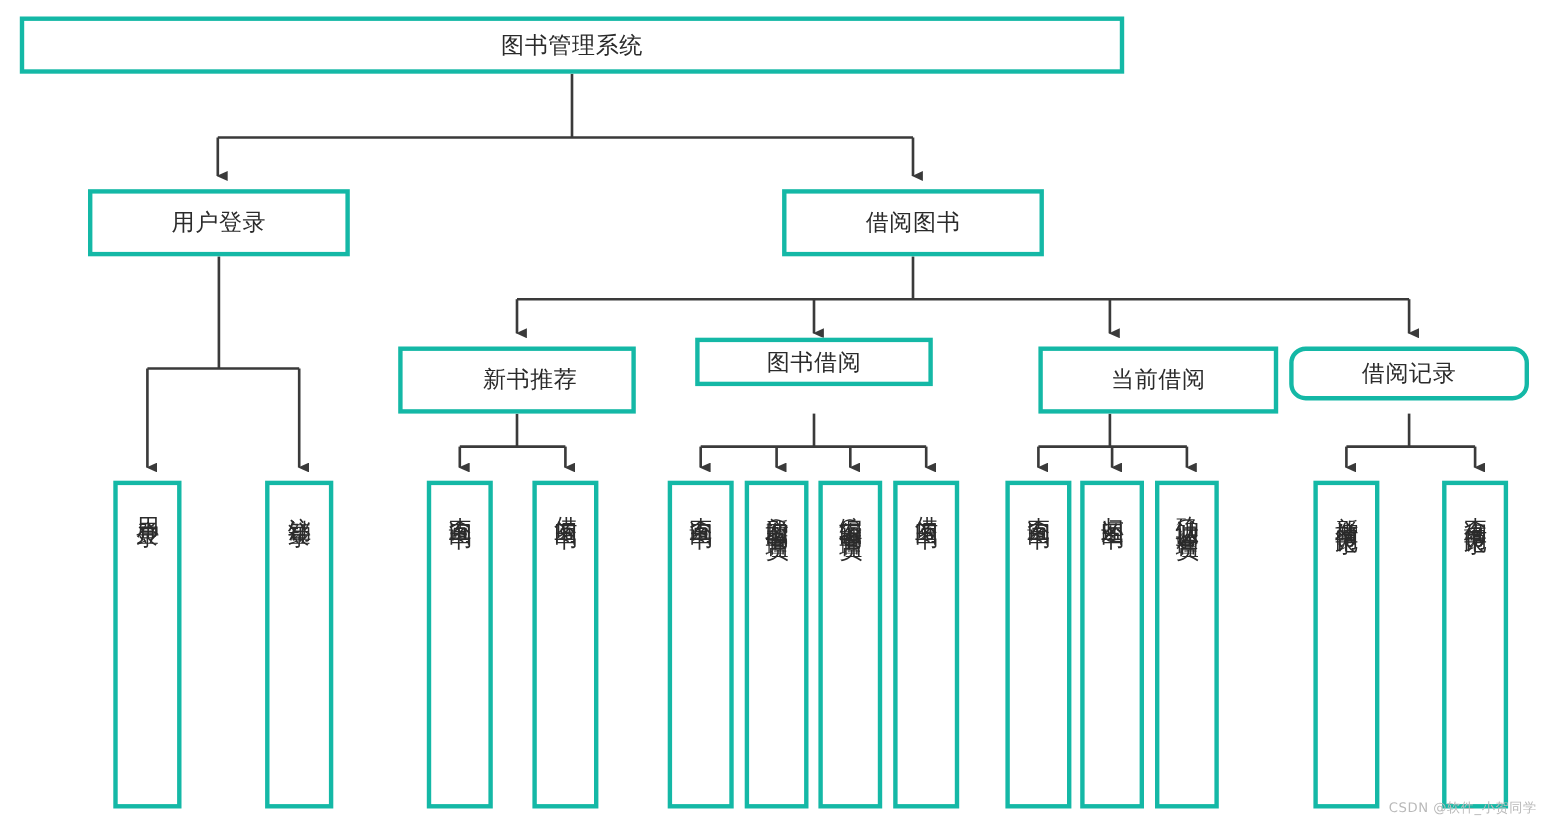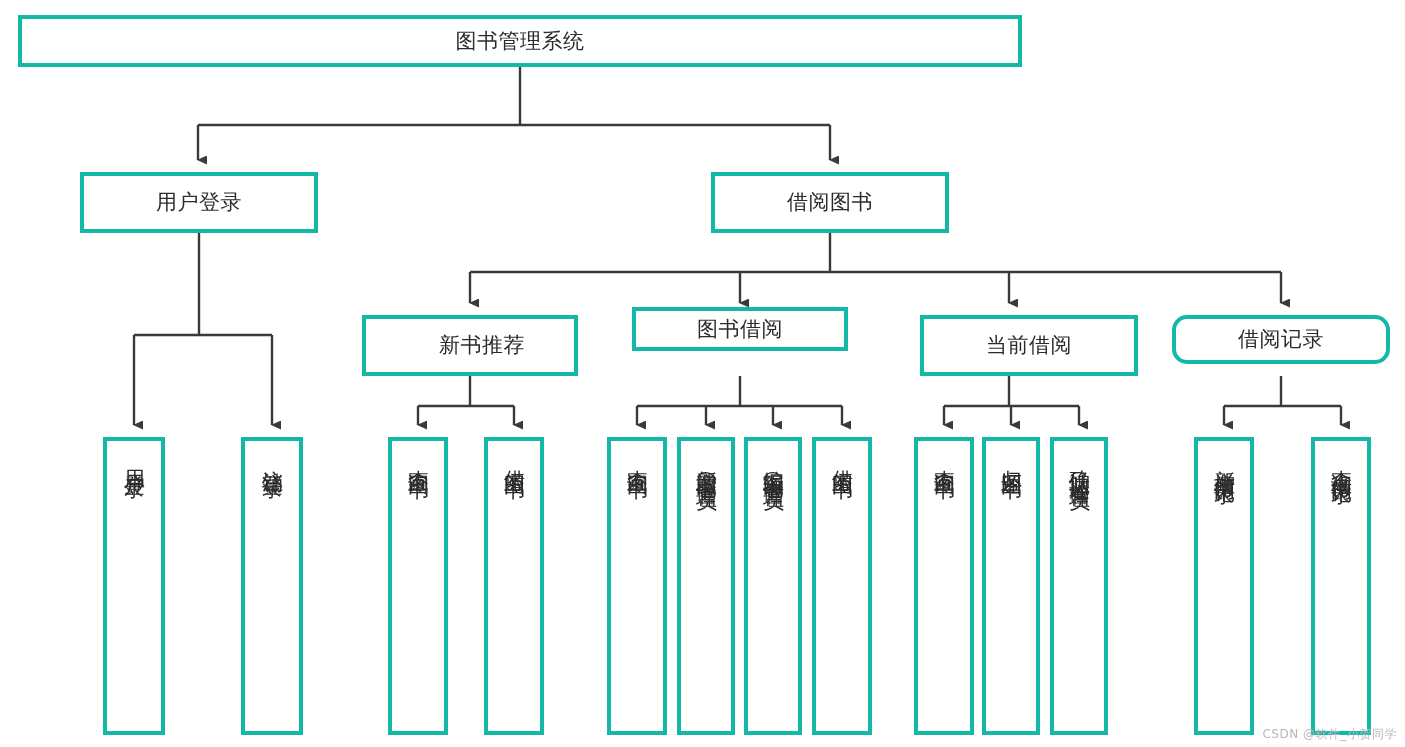--- a/index.html
+++ b/index.html
@@ -134,21 +134,21 @@
   <div class="node horizontal" style="left:711px; top:172px; width:238px; height:61px;">
     <span class="node-label">借阅图书</span>
   </div>
 
   <div class="node horizontal" style="left:362px; top:315px; width:216px; height:61px;padding-left:24px;">
     <span class="node-label">新书推荐</span>
   </div>
   <div class="node horizontal" style="left:632px; top:307px; width:216px; height:44px;">
     <span class="node-label">图书借阅</span>
   </div>
-  <div class="node horizontal" style="left:920px; top:315px; width:218px; height:61px;">
+  <div class="node horizontal" style="left:944px; top:315px; width:218px; height:61px;">
     <span class="node-label">当前借阅</span>
   </div>
   <div class="node horizontal" style="left:1172px; top:315px; width:218px; height:49px;border-radius:15px;">
     <span class="node-label">借阅记录</span>
   </div>
 
   <div class="node vertical" style="left:103px; top:437px; width:62px; height:298px;">
     <span class="node-label">用户登录</span>
   </div>
   <div class="node vertical" style="left:241px; top:437px; width:62px; height:298px;">

